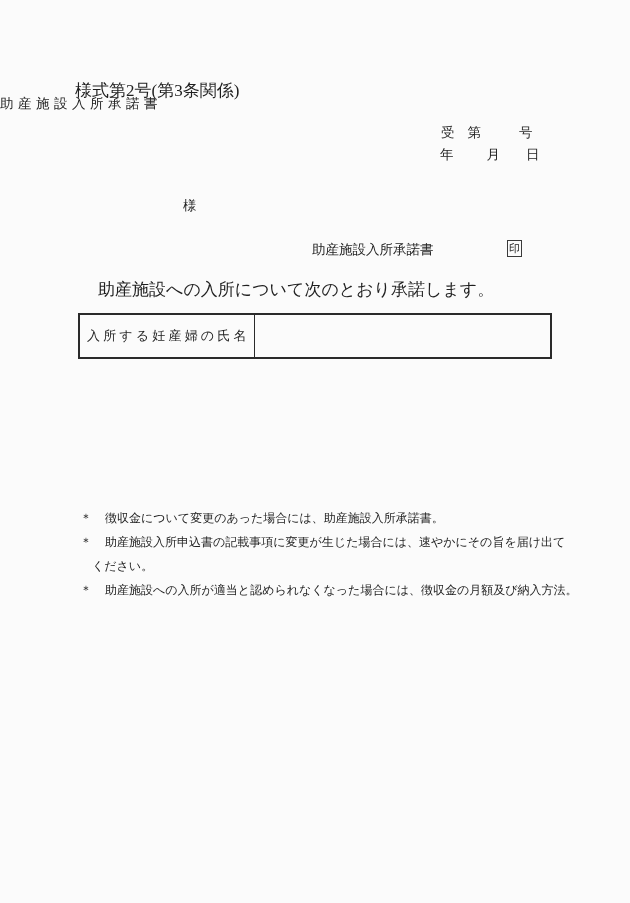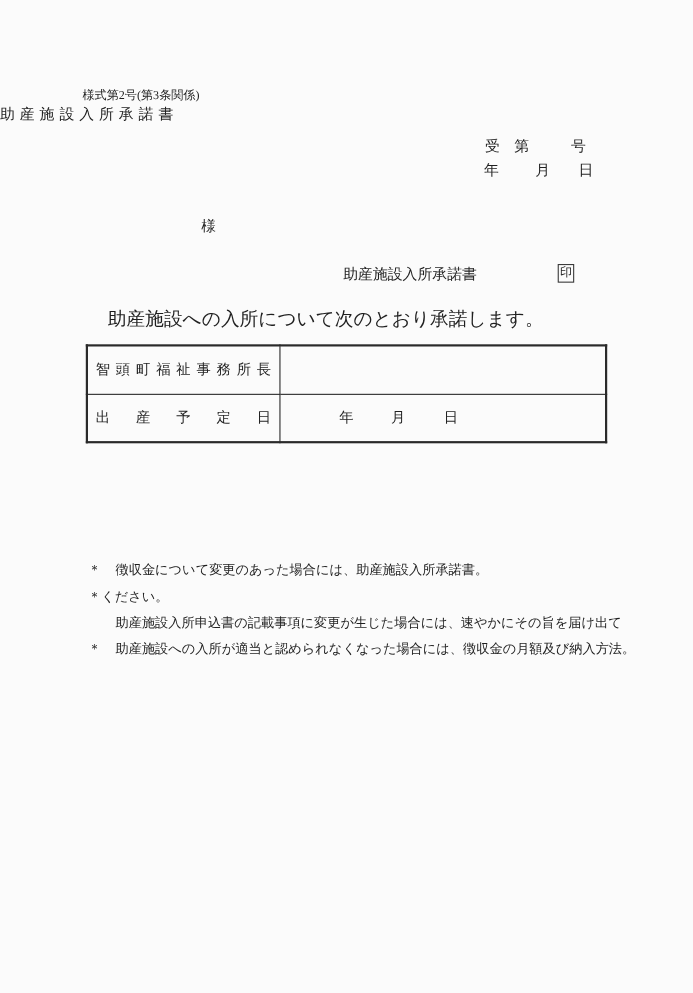--- a/index.html
+++ b/index.html
@@ -8,21 +8,21 @@
     position: relative;
     width: 630px;
     height: 903px;
     background: #fbfbfb;
     color: #1f1f1f;
     font-family: "Liberation Serif", "DejaVu Serif", serif;
     overflow: hidden;
   }
   .abs { position: absolute; white-space: nowrap; }
 
-  .form-number { left: 75px; top: 79px; font-size: 11px; }
+  .form-number { left: 75px; top: 79px; font-size: 17px; }
   .doc-title {
     left: 0; top: 95px; width: 100%;
     text-align: left; font-size: 13.5px; letter-spacing: 4.5px;
   }
   .receipt-line { left: 441px; top: 124px; font-size: 13.5px; display: flex; }
   .receipt-line .tok2 { margin-left: 13px; }
   .receipt-line .tok3 { margin-left: 38px; }
   .date-line { left: 440px; top: 146px; font-size: 13.5px; display: flex; }
   .date-line .tok2 { margin-left: 33px; }
   .date-line .tok3 { margin-left: 26px; }
@@ -89,45 +89,35 @@
 
   <div class="abs issuer">助産施設入所承諾書</div>
 
   <div class="abs seal-box">印</div>
 
   <div class="abs intro">助産施設への入所について次のとおり承諾します。</div>
 
   <table class="form-table">
     <tbody>
         <tr>
-      <td class="label-cell">智頭町福祉事務所長</td>
+      <td class="label-cell">入所する妊産婦の氏名</td>
       <td class="value-cell"></td>
-    </tr>
-    <tr>
-      <td class="label-cell">出産予定日</td>
-      <td class="value-cell">
-        <div class="date-value">
-          <span class="tok1">年</span>
-          <span class="tok2">月</span>
-          <span class="tok3">日</span>
-        </div>
-      </td>
     </tr>
   </tbody>
     </table>
 
   <div class="notes">
     <div class="note">
       <span class="bullet">＊</span>
       <div class="line">徴収金について変更のあった場合には、助産施設入所承諾書。</div>
     </div>
     <div class="note">
       <span class="bullet">＊</span>
+      <div class="line">助産施設入所申込書の記載事項に変更が生じた場合には、速やかにその旨を届け出て</div>
       <div class="line cont-line">ください。</div>
-      <div class="line">助産施設入所申込書の記載事項に変更が生じた場合には、速やかにその旨を届け出て</div>
     </div>
     <div class="note">
       <span class="bullet">＊</span>
       <div class="line">助産施設への入所が適当と認められなくなった場合には、徴収金の月額及び納入方法。</div>
     </div>
   </div>
 
 </div>
 
 </body></html>

